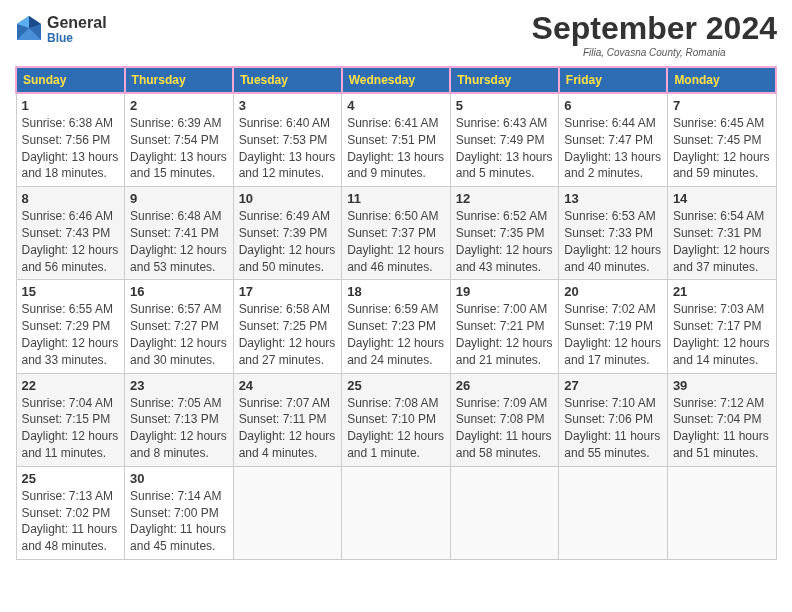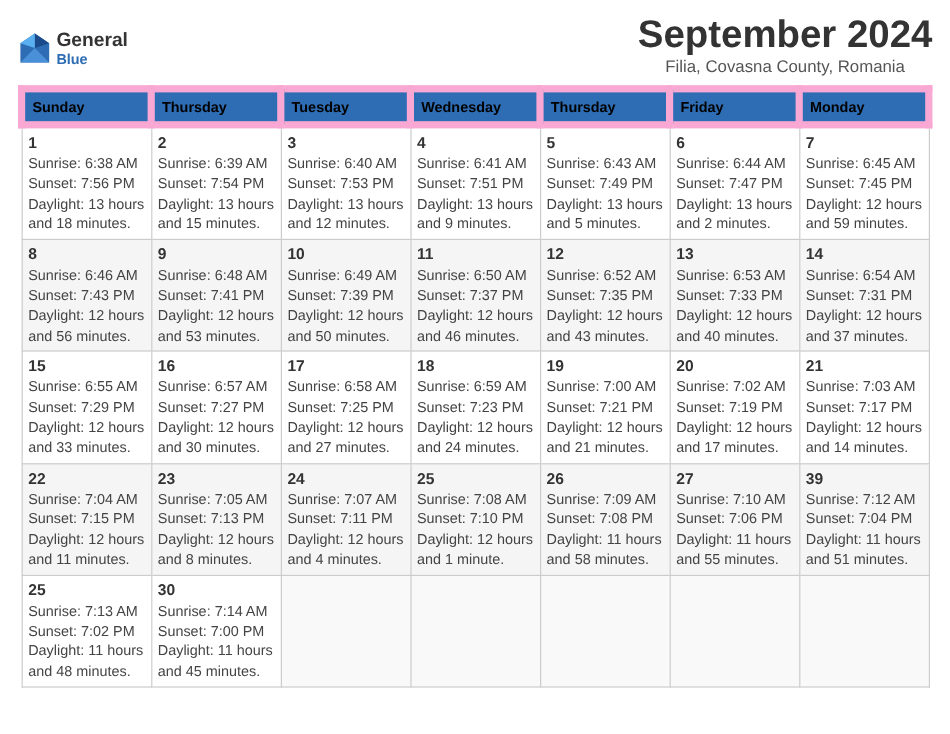--- a/index.html
+++ b/index.html
@@ -17,22 +17,21 @@
       padding: 10px 15px;
     }
     .header {
       display: flex;
       justify-content: space-between;
       align-items: flex-start;
       margin-bottom: 8px;
     }
     .logo {
       display: flex;
-      align-items: center;
-      margin-top: 15px;
+      margin-top: 4px;
     }
     .logo-text {
       display: flex;
       flex-direction: column;
       line-height: 1.1;
     }
     .logo-general {
       font-size: 16px;
       font-weight: bold;
       color: #333;
@@ -49,36 +48,37 @@
     }
     .title-block {
       text-align: center;
     }
     .month-title {
       font-size: 32px;
       font-weight: bold;
       color: #333;
     }
     .location {
-      font-size: 14px;
+      font-size: 10px;
       color: #555;
+      font-style: italic;
     }
     .calendar {
       width: 100%;
       border-collapse: collapse;
       table-layout: fixed;
     }
     .calendar th {
       background: #2e6db4;
-      color: #000000;
+      color: #fde047;
       text-align: left;
       padding: 5px 6px;
       font-size: 12px;
       font-weight: bold;
-      border: 6px solid #f9a8d4;
+      border: 2px solid #f9a8d4;
     }
     .calendar td {
       border: 1px solid #ccc;
       vertical-align: top;
       padding: 4px 5px;
       height: 88px;
       background: #fff;
     }
     .calendar tr:nth-child(even) td {
       background: #f5f5f5;

